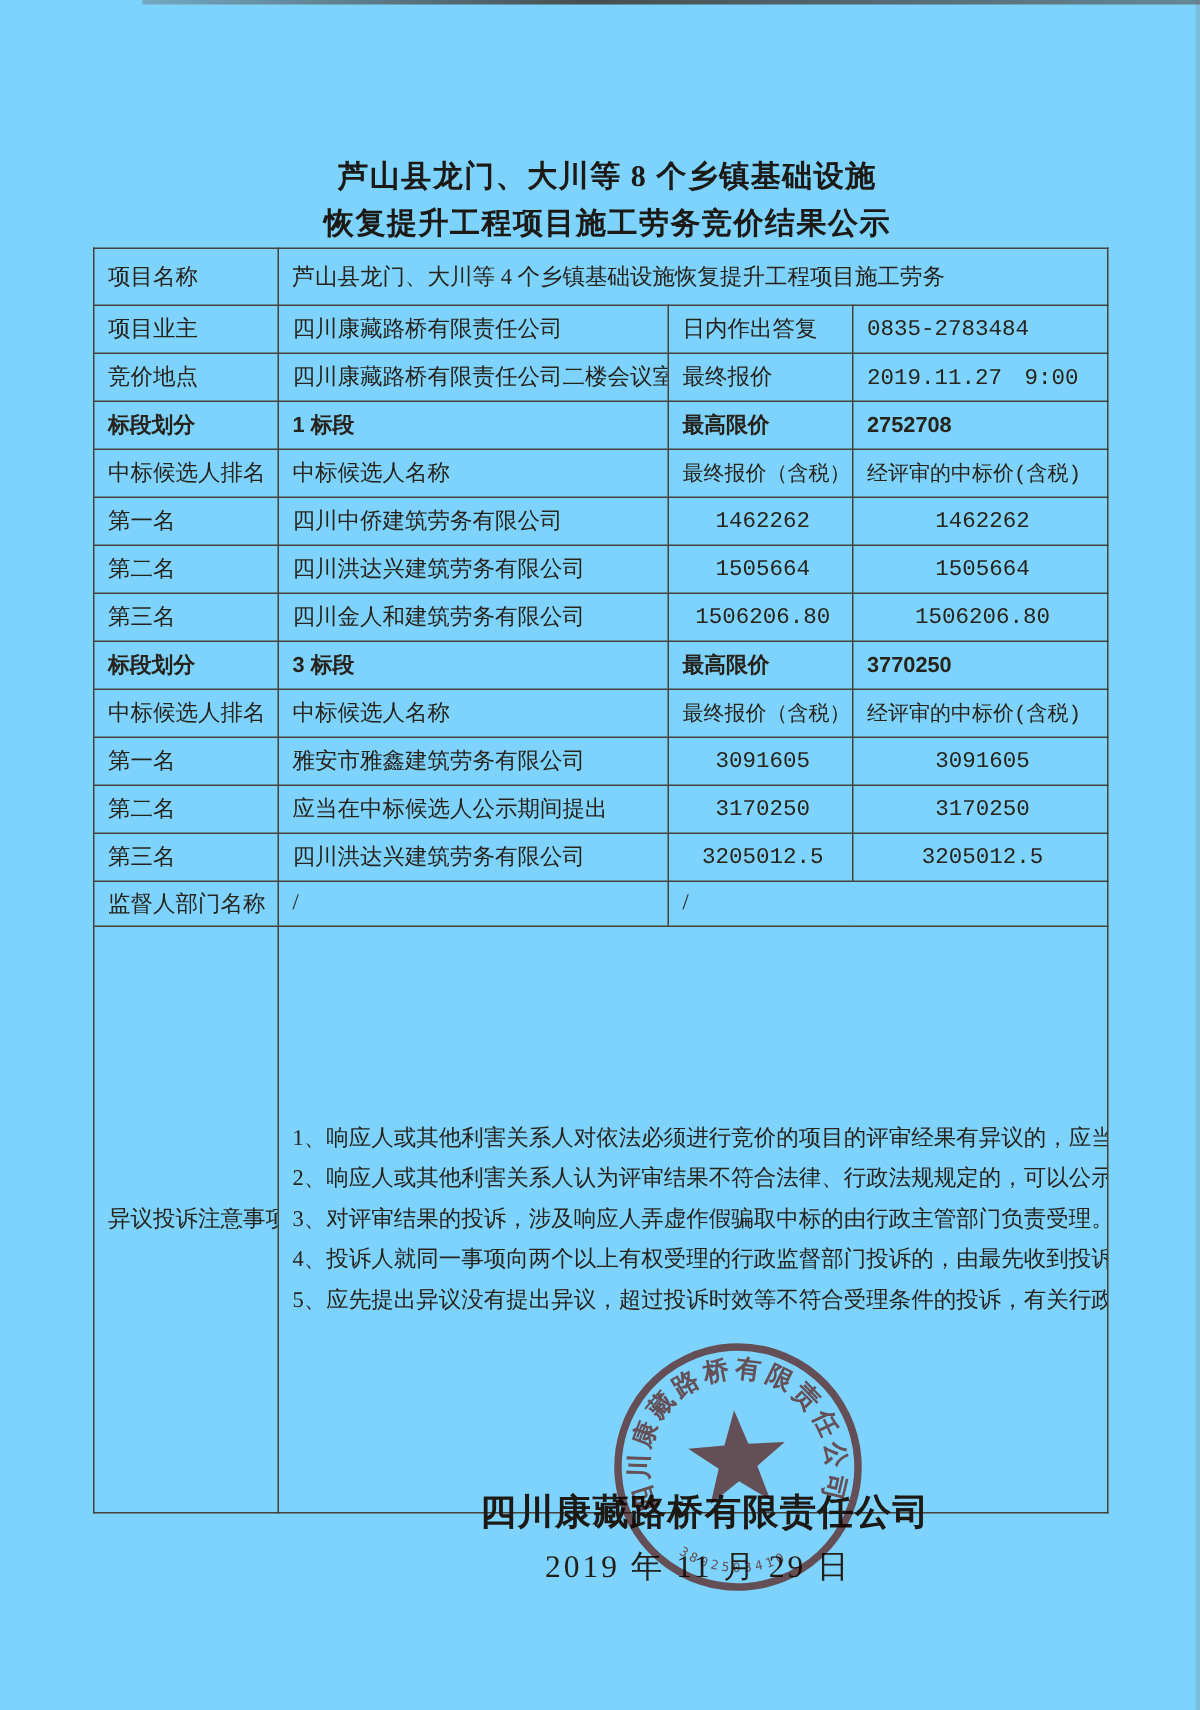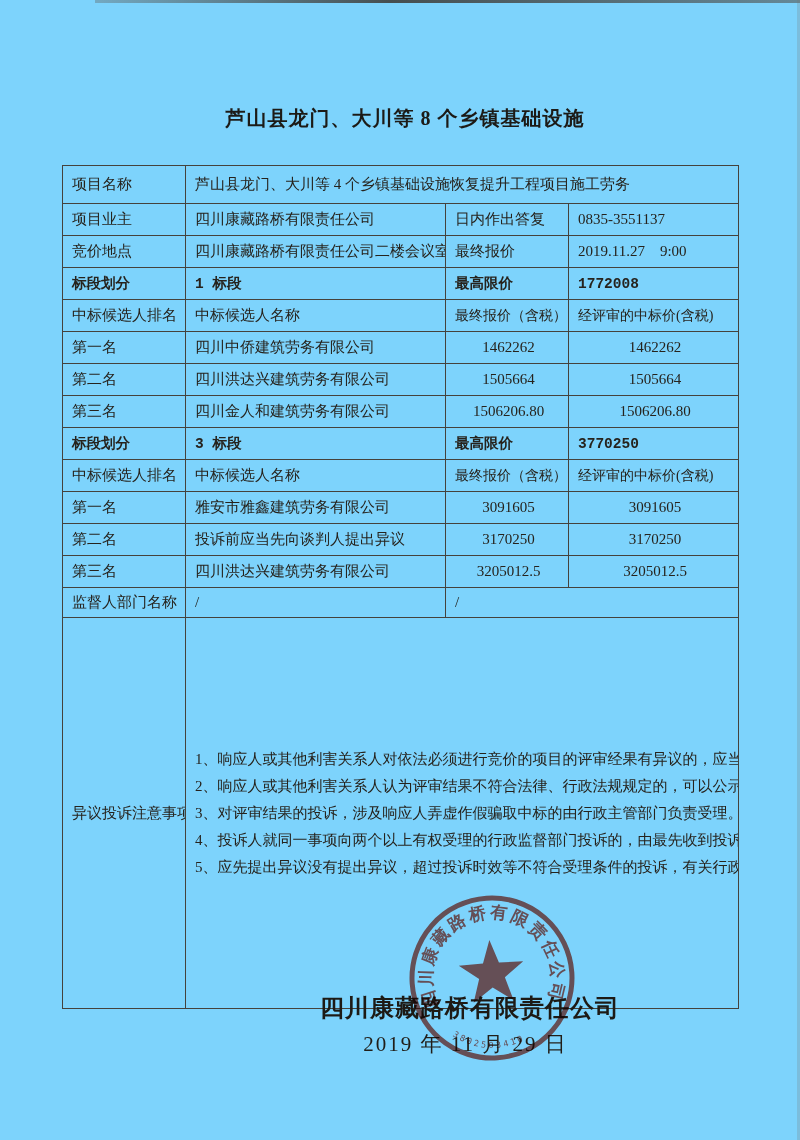--- a/index.html
+++ b/index.html
@@ -31,27 +31,27 @@
     width:676px; border-collapse:collapse; table-layout:fixed;
     font-size:15px; color:#26231d;
   }
   table.main td {
     border:1.6px solid #45423c;
     padding:2px 6px 2px 9px;
     vertical-align:middle;
     overflow:hidden; white-space:nowrap;
   }
   tr.rA td { height:33px; }
-  tr.rStd td { height:27px; }
+  tr.rStd td { height:27px;font-family:Liberation Mono, monospace; }
   tr.rS td { height:24px; }
   tr.rS2 td { height:25px; }
   td.num { text-align:center; padding-left:2px; padding-right:2px; }
   td.hdr-sm { font-size:14px; padding-left:6px; padding-right:2px;margin-top:40px; }
   tr.bold-row td {
-    font-family:Liberation Mono, monospace;
+    font-family:Liberation Sans, sans-serif;
     font-weight:bold; font-size:14.5px;
   }
   td.notice-label {
     padding:2px 4px 2px 6px; white-space:normal; line-height:26px;
     vertical-align:middle;
   }
   td.notice-content {
     height:386px; vertical-align:top; white-space:normal;
     padding:5px 12px 4px 10px;
   }
@@ -85,52 +85,53 @@
 </style>
 </head>
 <body>
 
 <div class="paper">
   <div class="scan-edge-top"></div>
   <div class="scan-edge-right"></div>
 
   <div class="doc-title">
     <div>芦山县龙门、大川等 8 个乡镇基础设施</div>
+    <div>恢复提升工程项目施工劳务竞价结果公示</div>
   </div>
 
   <table class="main">
     <colgroup>
       <col style="width:123px">
         <col style="width:260px">
         <col style="width:123px">
         <col style="width:170px">
     </colgroup>
     <tbody>
       <tr class="rA">
         <td>项目名称</td>
         <td colspan="3">芦山县龙门、大川等 4 个乡镇基础设施恢复提升工程项目施工劳务</td>
       </tr>
       <tr class="rStd">
         <td>项目业主</td>
         <td>四川康藏路桥有限责任公司</td>
         <td>日内作出答复</td>
-        <td>0835-3551137</td>
+        <td>0835-2783484</td>
       </tr>
       <tr class="rStd">
         <td>竞价地点</td>
         <td>四川康藏路桥有限责任公司二楼会议室</td>
         <td>最终报价</td>
         <td>2019.11.27　9:00</td>
       </tr>
 
       <tr class="rStd bold-row">
         <td>标段划分</td>
         <td>1 标段</td>
         <td>最高限价</td>
-        <td>1772008</td>
+        <td>2752708</td>
       </tr>
       <tr class="rStd">
         <td>中标候选人排名</td>
         <td>中标候选人名称</td>
         <td class="hdr-sm">最终报价（含税）</td>
         <td class="hdr-sm">经评审的中标价(含税)</td>
       </tr>
       <tr class="rStd">
         <td>第一名</td>
         <td>四川中侨建筑劳务有限公司</td>
@@ -163,21 +164,21 @@
         <td class="hdr-sm">经评审的中标价(含税)</td>
       </tr>
       <tr class="rStd">
         <td>第一名</td>
         <td>雅安市雅鑫建筑劳务有限公司</td>
         <td class="num">3091605</td>
         <td class="num">3091605</td>
       </tr>
       <tr class="rStd">
         <td>第二名</td>
-        <td>投诉前应当先向谈判人提出异议</td>
+        <td>应当在中标候选人公示期间提出</td>
         <td class="num">3170250</td>
         <td class="num">3170250</td>
       </tr>
       <tr class="rStd">
         <td>第三名</td>
         <td>四川洪达兴建筑劳务有限公司</td>
         <td class="num">3205012.5</td>
         <td class="num">3205012.5</td>
       </tr>
 

